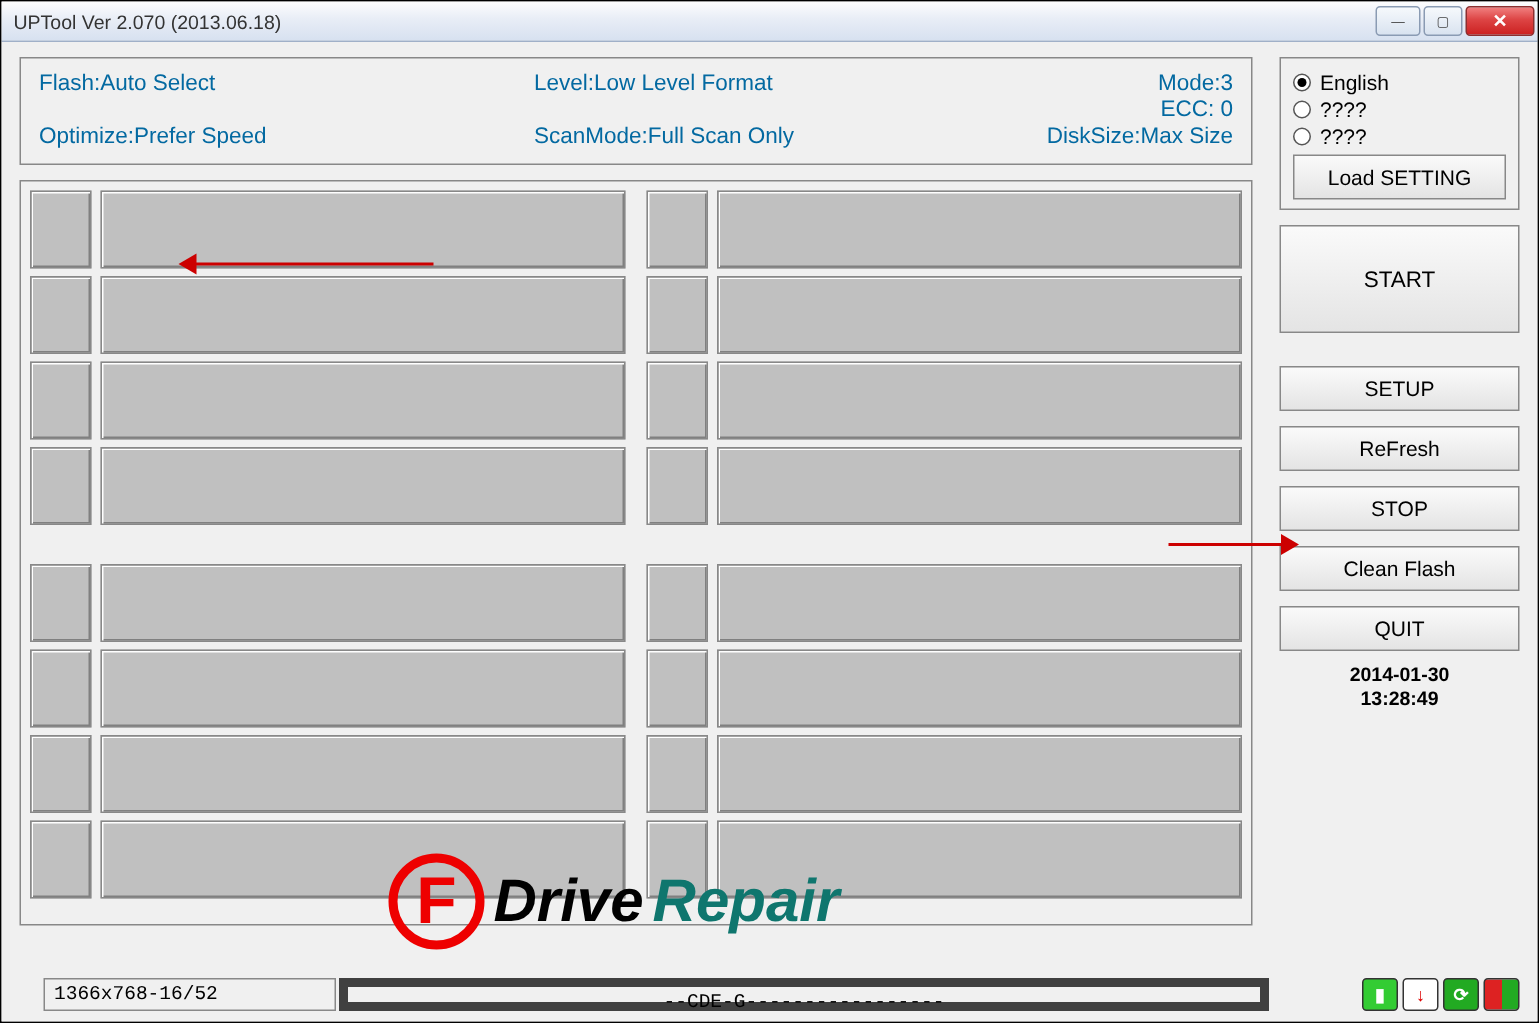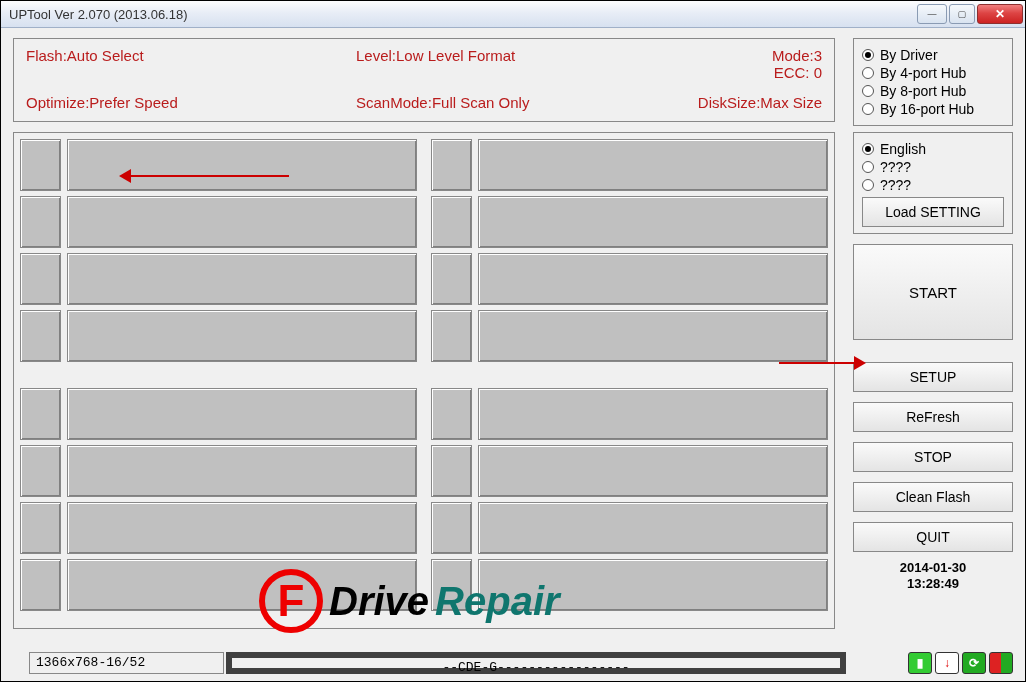--- a/index.html
+++ b/index.html
@@ -10,40 +10,40 @@
 .titlebar .title { flex: 1; color: #333; font-size: 13px; }
 .win-btns { display: flex; gap: 0; }
 .win-btn { width: 30px; height: 20px; border: 1px solid #8a9bb3; background: linear-gradient(#f6f9fc, #d9e3f0); border-radius: 3px; margin-left: 2px; display: flex; align-items: center; justify-content: center; font-size: 9px; color: #444; }
 .win-btn.max { width: 26px; }
 .win-btn.close { width: 46px; background: linear-gradient(#f07f7f, #d44 45%, #c22); color: #fff; border-color: #8c2f2f; font-weight: bold; font-size: 12px; }
 
 
 .client { position: absolute; top: 27px; left: 0; right: 0; bottom: 0; background: #f0f0f0; padding: 10px 12px 6px 12px; }
 
 
-.info-panel { border: 1px solid #888; background: #f0f0f0; padding: 8px 12px 10px 12px; display: grid; grid-template-columns: 330px 320px 1fr; row-gap: 12px; font-size: 15px; color: #b91c1c; width: 822px; }
+.info-panel { border: 1px solid #888; background: #f0f0f0; padding: 8px 12px 10px 12px; display: grid; grid-template-columns: 330px 320px 1fr; font-size: 15px; color: #0369a1; width: 822px; }
 .info-panel .r1c3, .info-panel .r2c3 { text-align: right; }
 .info-panel .r1c3 { line-height: 1.15; }
 
 
 .slots-wrap { margin-top: 10px; border: 1px solid #888; width: 822px; height: 497px; padding: 6px; position: relative; }
 .slots { display: grid; grid-template-columns: 1fr 1fr; grid-template-rows: 1fr 1fr; gap: 16px 14px; height: 100%; }
 .slot-group { display: flex; flex-direction: column; gap: 5px; }
 .slot-row { display: flex; gap: 6px; height: 52px; }
 .slot-sm { width: 41px; border: 1px solid #888; background: #c0c0c0; box-shadow: inset 1px 1px 0 #fff, inset -1px -1px 0 #808080; }
 .slot-lg { flex: 1; border: 1px solid #888; background: #c0c0c0; box-shadow: inset 1px 1px 0 #fff, inset -1px -1px 0 #808080; }
 
 
 .sidebar { position: absolute; top: 10px; right: 12px; width: 160px; display: flex; flex-direction: column; gap: 6px; }
 .panel { border: 1px solid #888; background: #f0f0f0; padding: 6px 8px; font-size: 14px; }
 .radio-row { display: flex; align-items: center; gap: 6px; margin: 2px 0; }
 .radio-dot { width: 12px; height: 12px; border-radius: 50%; border: 1px solid #555; background: #fff; display: inline-flex; align-items: center; justify-content: center; }
 .radio-dot.sel::after { content: ""; width: 6px; height: 6px; background: #000; border-radius: 50%; }
 .btn { border: 1px solid #888; background: linear-gradient(#fafafa, #e4e4e4); text-align: center; padding: 6px 0; font-size: 14px; margin-top: 4px; }
-.btn.start { height: 96px; display: flex; align-items: center; justify-content: center; font-size: 15px; }
+.btn.start { height: 72px; display: flex; align-items: center; justify-content: center; font-size: 15px; }
 .timestamp { text-align: center; font-size: 13px; font-weight: bold; line-height: 1.2; padding: 2px 0; }
 
 
 .statusbar { position: absolute; bottom: 6px; left: 12px; right: 12px; height: 24px; display: flex; align-items: center; }
 .status-left { border: 1px solid #888; height: 22px; width: 195px; padding: 2px 6px; font-family: "Courier New", monospace; font-size: 13px; margin-left: 16px; }
 .status-mid { border: 6px solid #404040; height: 22px; flex: 1; margin-left: 2px; padding: 2px 6px; font-family: "Courier New", monospace; font-size: 13px; text-align: center; letter-spacing: 0; width:620px; flex:none; }
 .status-icons { display: flex; gap: 3px; margin-left: auto; }
 .sicn { width: 24px; height: 22px; border: 1px solid #333; border-radius: 3px; display: flex; align-items: center; justify-content: center; font-size: 12px; font-weight: bold; }
 .sicn.g { background: #3c3; color: #fff; }
 .sicn.w { background: #fff; color: #d00; }
@@ -160,38 +160,20 @@
           </div>
         <div class="slot-row">
             <div class="slot-sm"></div>
             <div class="slot-lg"></div>
           </div>
       </div>
     </div>
   </div>
 
   <div class="sidebar">
-    <div class="panel">
-      <div class="radio-row">
-          <span class="radio-dot sel"></span>
-          <span>By Driver</span>
-        </div>
-      <div class="radio-row">
-          <span class="radio-dot"></span>
-          <span>By 4-port Hub</span>
-        </div>
-      <div class="radio-row">
-          <span class="radio-dot"></span>
-          <span>By 8-port Hub</span>
-        </div>
-      <div class="radio-row">
-          <span class="radio-dot"></span>
-          <span>By 16-port Hub</span>
-        </div>
-    </div>
     <div class="panel">
       <div class="radio-row">
           <span class="radio-dot sel"></span>
           <span>English</span>
         </div>
       <div class="radio-row">
           <span class="radio-dot"></span>
           <span>????</span>
         </div>
       <div class="radio-row">

